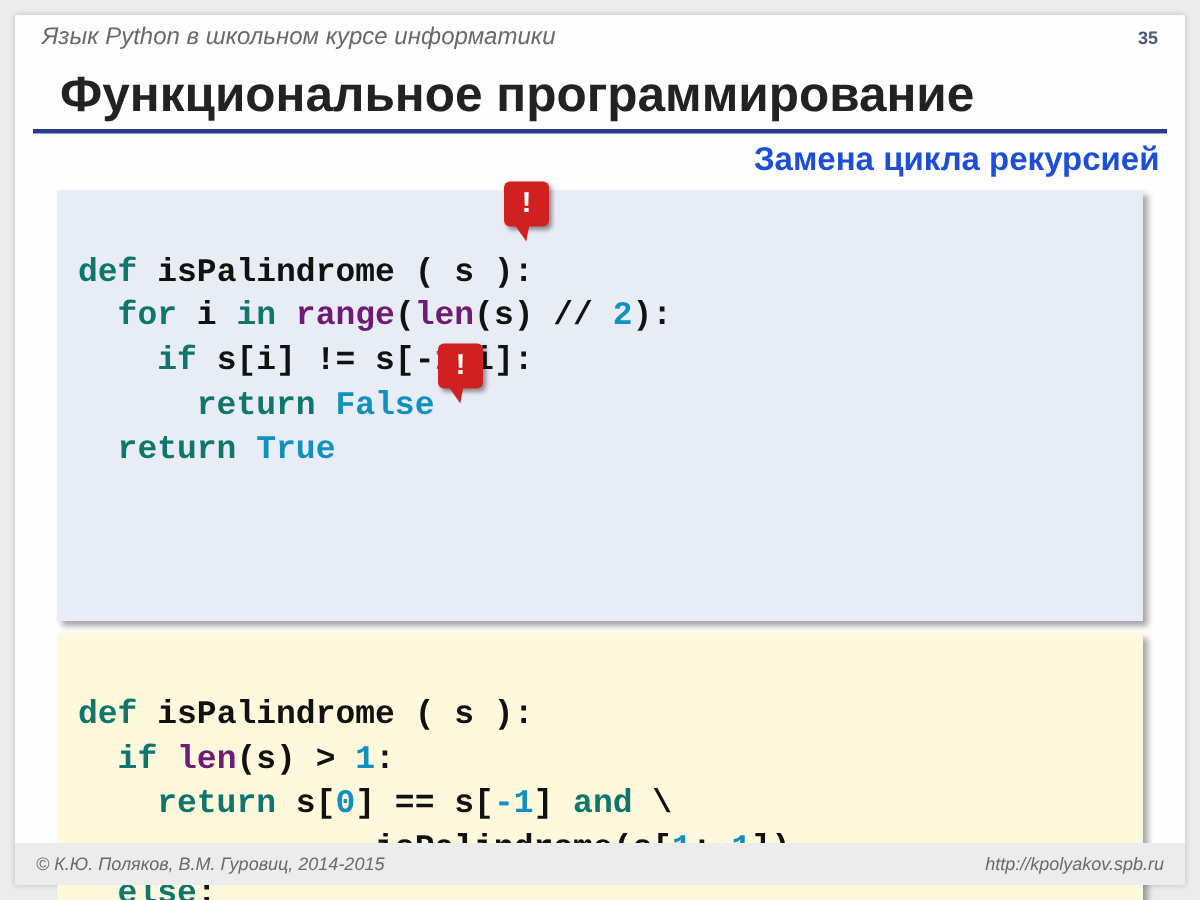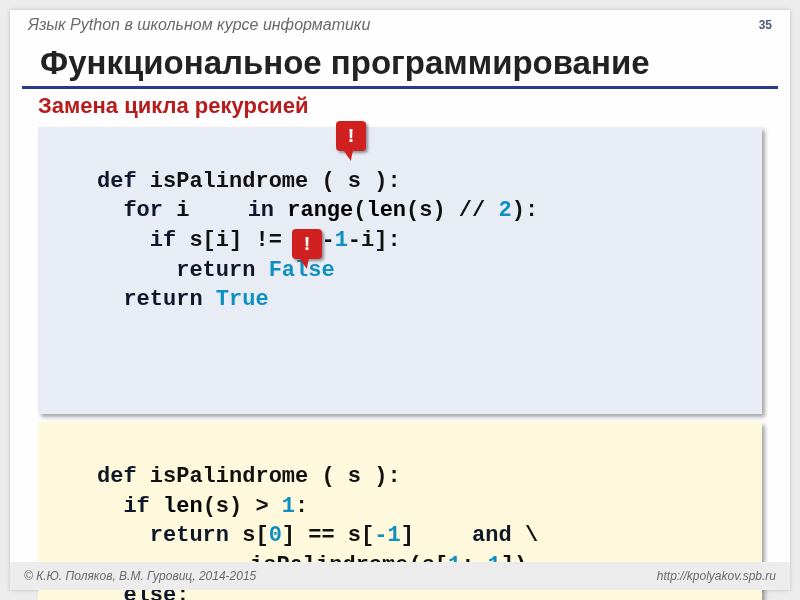--- a/index.html
+++ b/index.html
@@ -24,36 +24,36 @@
   .header-left { font-style: italic; font-size: 16px; }
   .header-right { font-size: 12px; color: #4a5a7a; font-weight: bold; }
   .title {
     font-size: 33px; font-weight: bold;
     color: #222; padding: 8px 18px 4px 18px;
     border-bottom: 3px solid #2a3a8a;
     margin: 0 12px 4px 12px;
   }
   .subtitle {
     font-size: 22px; font-weight: bold;
-    color: #b91c1c; padding: 0 0 6px 28px;
+    color: #1d4ed8; padding: 0 17px 6px 28px; text-align: right;
   }
   .code-box {
     margin: 2px 28px 8px 28px;
     padding: 10px 14px;
     font-family: 'Courier New', monospace;
     font-size: 22px; font-weight: bold;
     line-height: 1.35;
     box-shadow: 3px 3px 4px rgba(0,0,0,0.35);
     white-space: pre;
     position: relative;
   }
   .box-blue { background: #e8ecf5; }
   .box-yellow { background: #fef9dc; }
-  .kw { color: #0f172a; margin-left: 45px; }
-  .fn { color: #000000; }
+  .kw { color: #0f766e; }
+  .fn { color: #701a75; }
   .lit { color: #1090c0; }
   .txt { color: #111; }
   .bang {
     position: absolute;
     width: 30px; height: 30px;
     background: #d02020;
     color: #fff; font-weight: bold; font-size: 20px;
     display: flex; align-items: center; justify-content: center;
     border-radius: 4px;
     box-shadow: 2px 2px 3px rgba(0,0,0,0.4);

